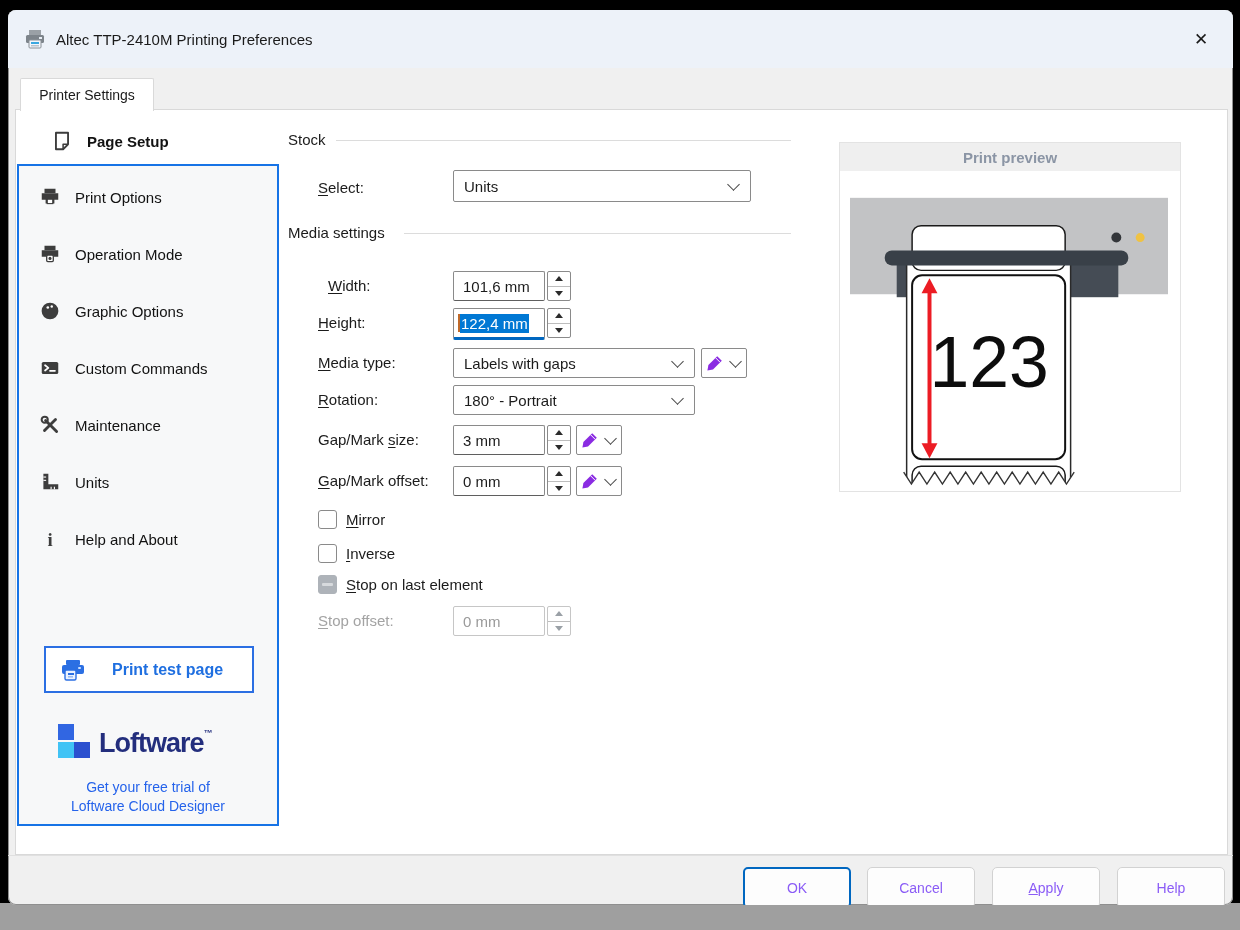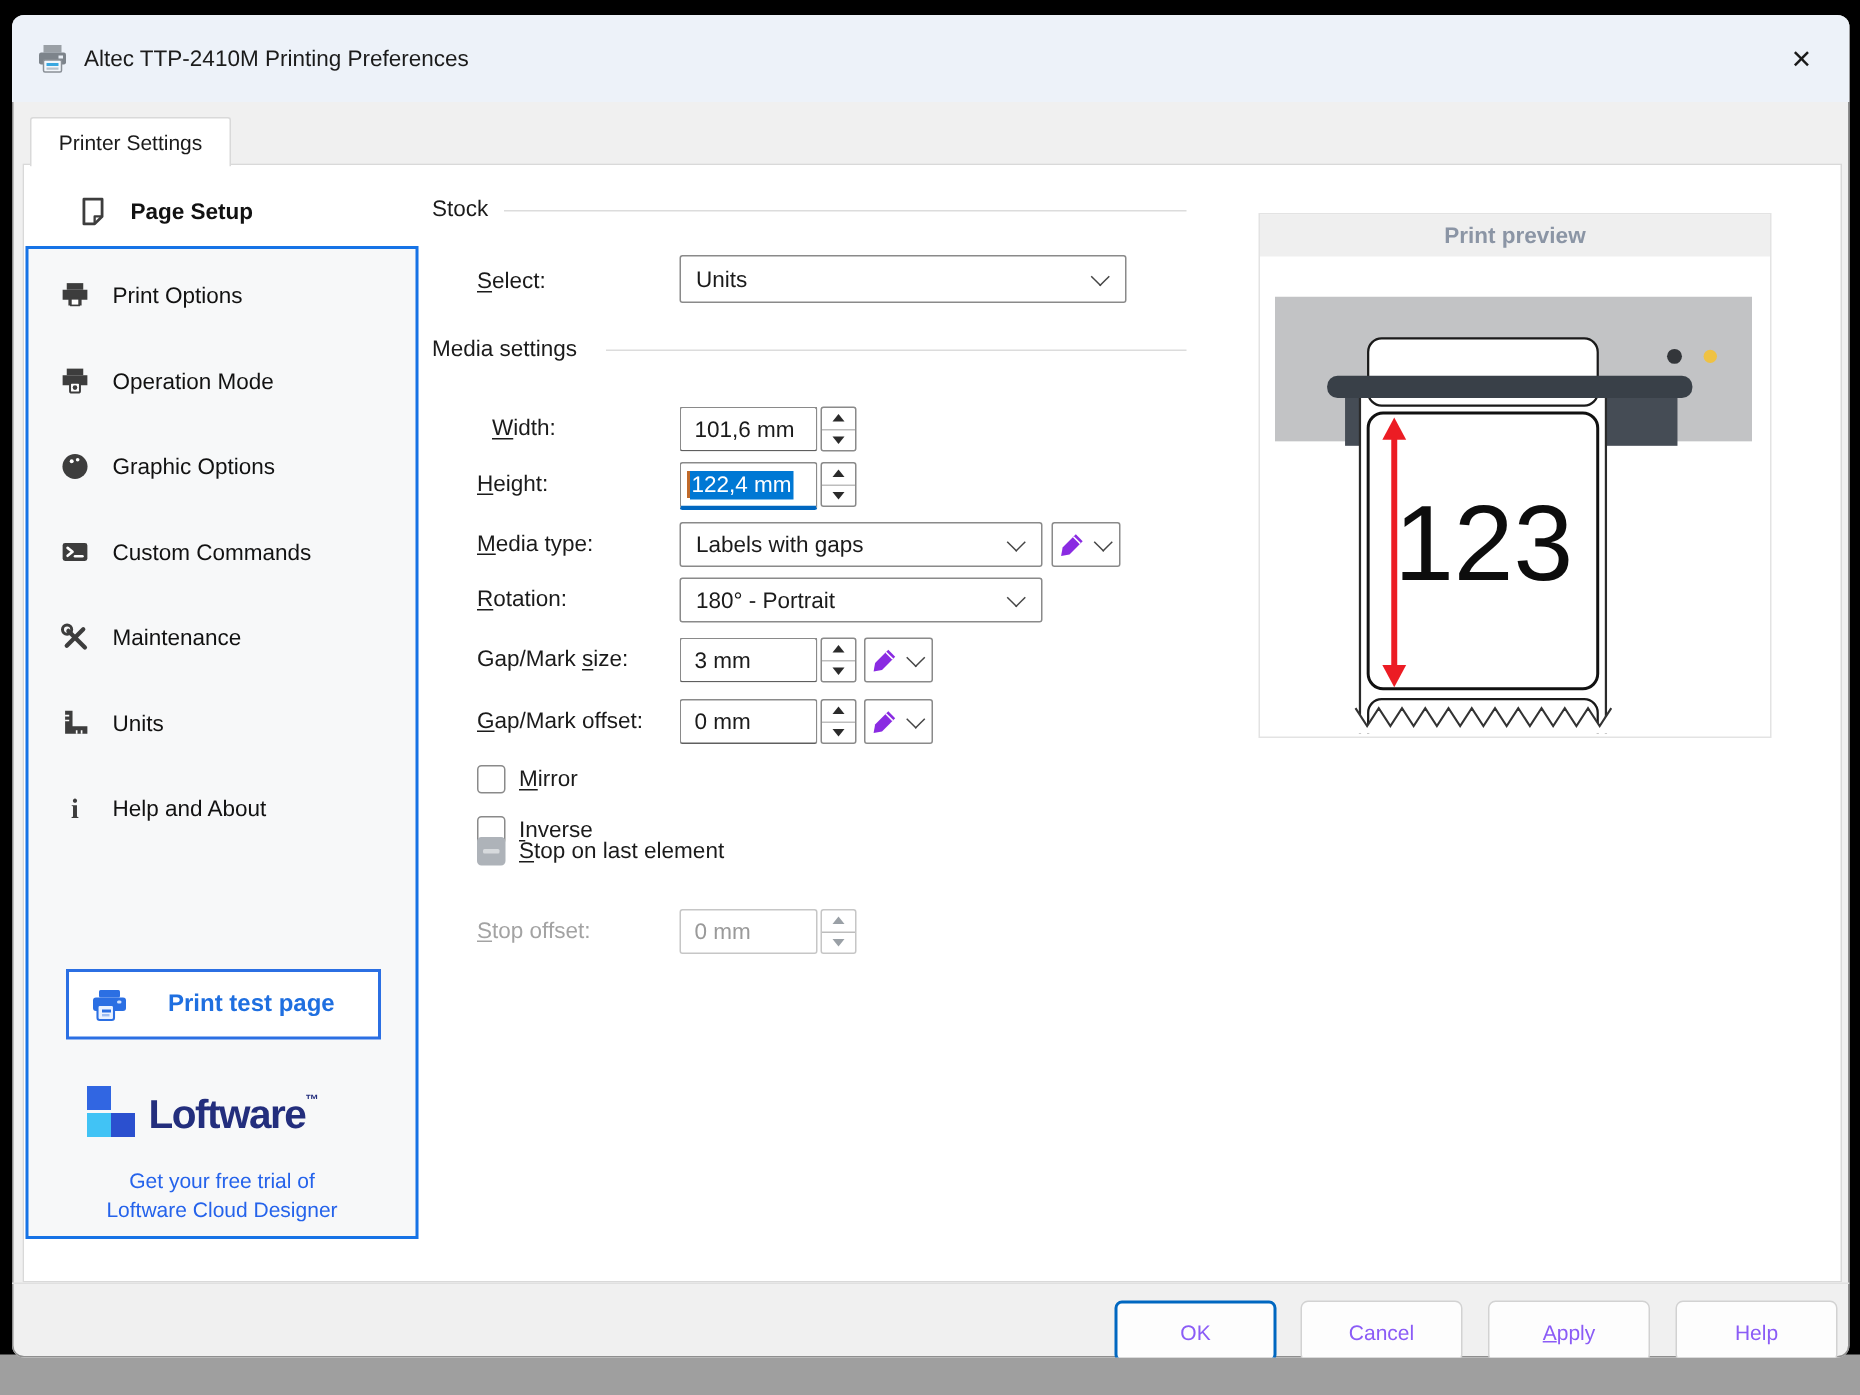--- a/index.html
+++ b/index.html
@@ -335,21 +335,21 @@
     </div>
 
     <div class="abs chk-row" style="left:302px;top:400px;">
       <span class="chk"></span>
       <span class="chk-lbl"><u>M</u>irror</span>
     </div>
     <div class="abs chk-row" style="left:302px;top:434px;">
       <span class="chk"></span>
       <span class="chk-lbl"><u>I</u>nverse</span>
     </div>
-    <div class="abs chk-row" style="left:302px;top:448px;">
+    <div class="abs chk-row" style="left:302px;top:465px;">
       <span class="chk ind"></span>
       <span class="chk-lbl dis"><u>S</u>top on last element</span>
     </div>
 
     <div class="abs f-label dis" style="left:302px;top:502px;"><u>S</u>top offset:</div>
     <div class="abs tbox disabled" style="left:437px;top:496px;width:90px;height:28px;">
       <span class="val">0 mm</span>
     </div>
     <div class="abs spin disabled" style="left:531px;top:496px;height:28px;">
       <span class="half">

